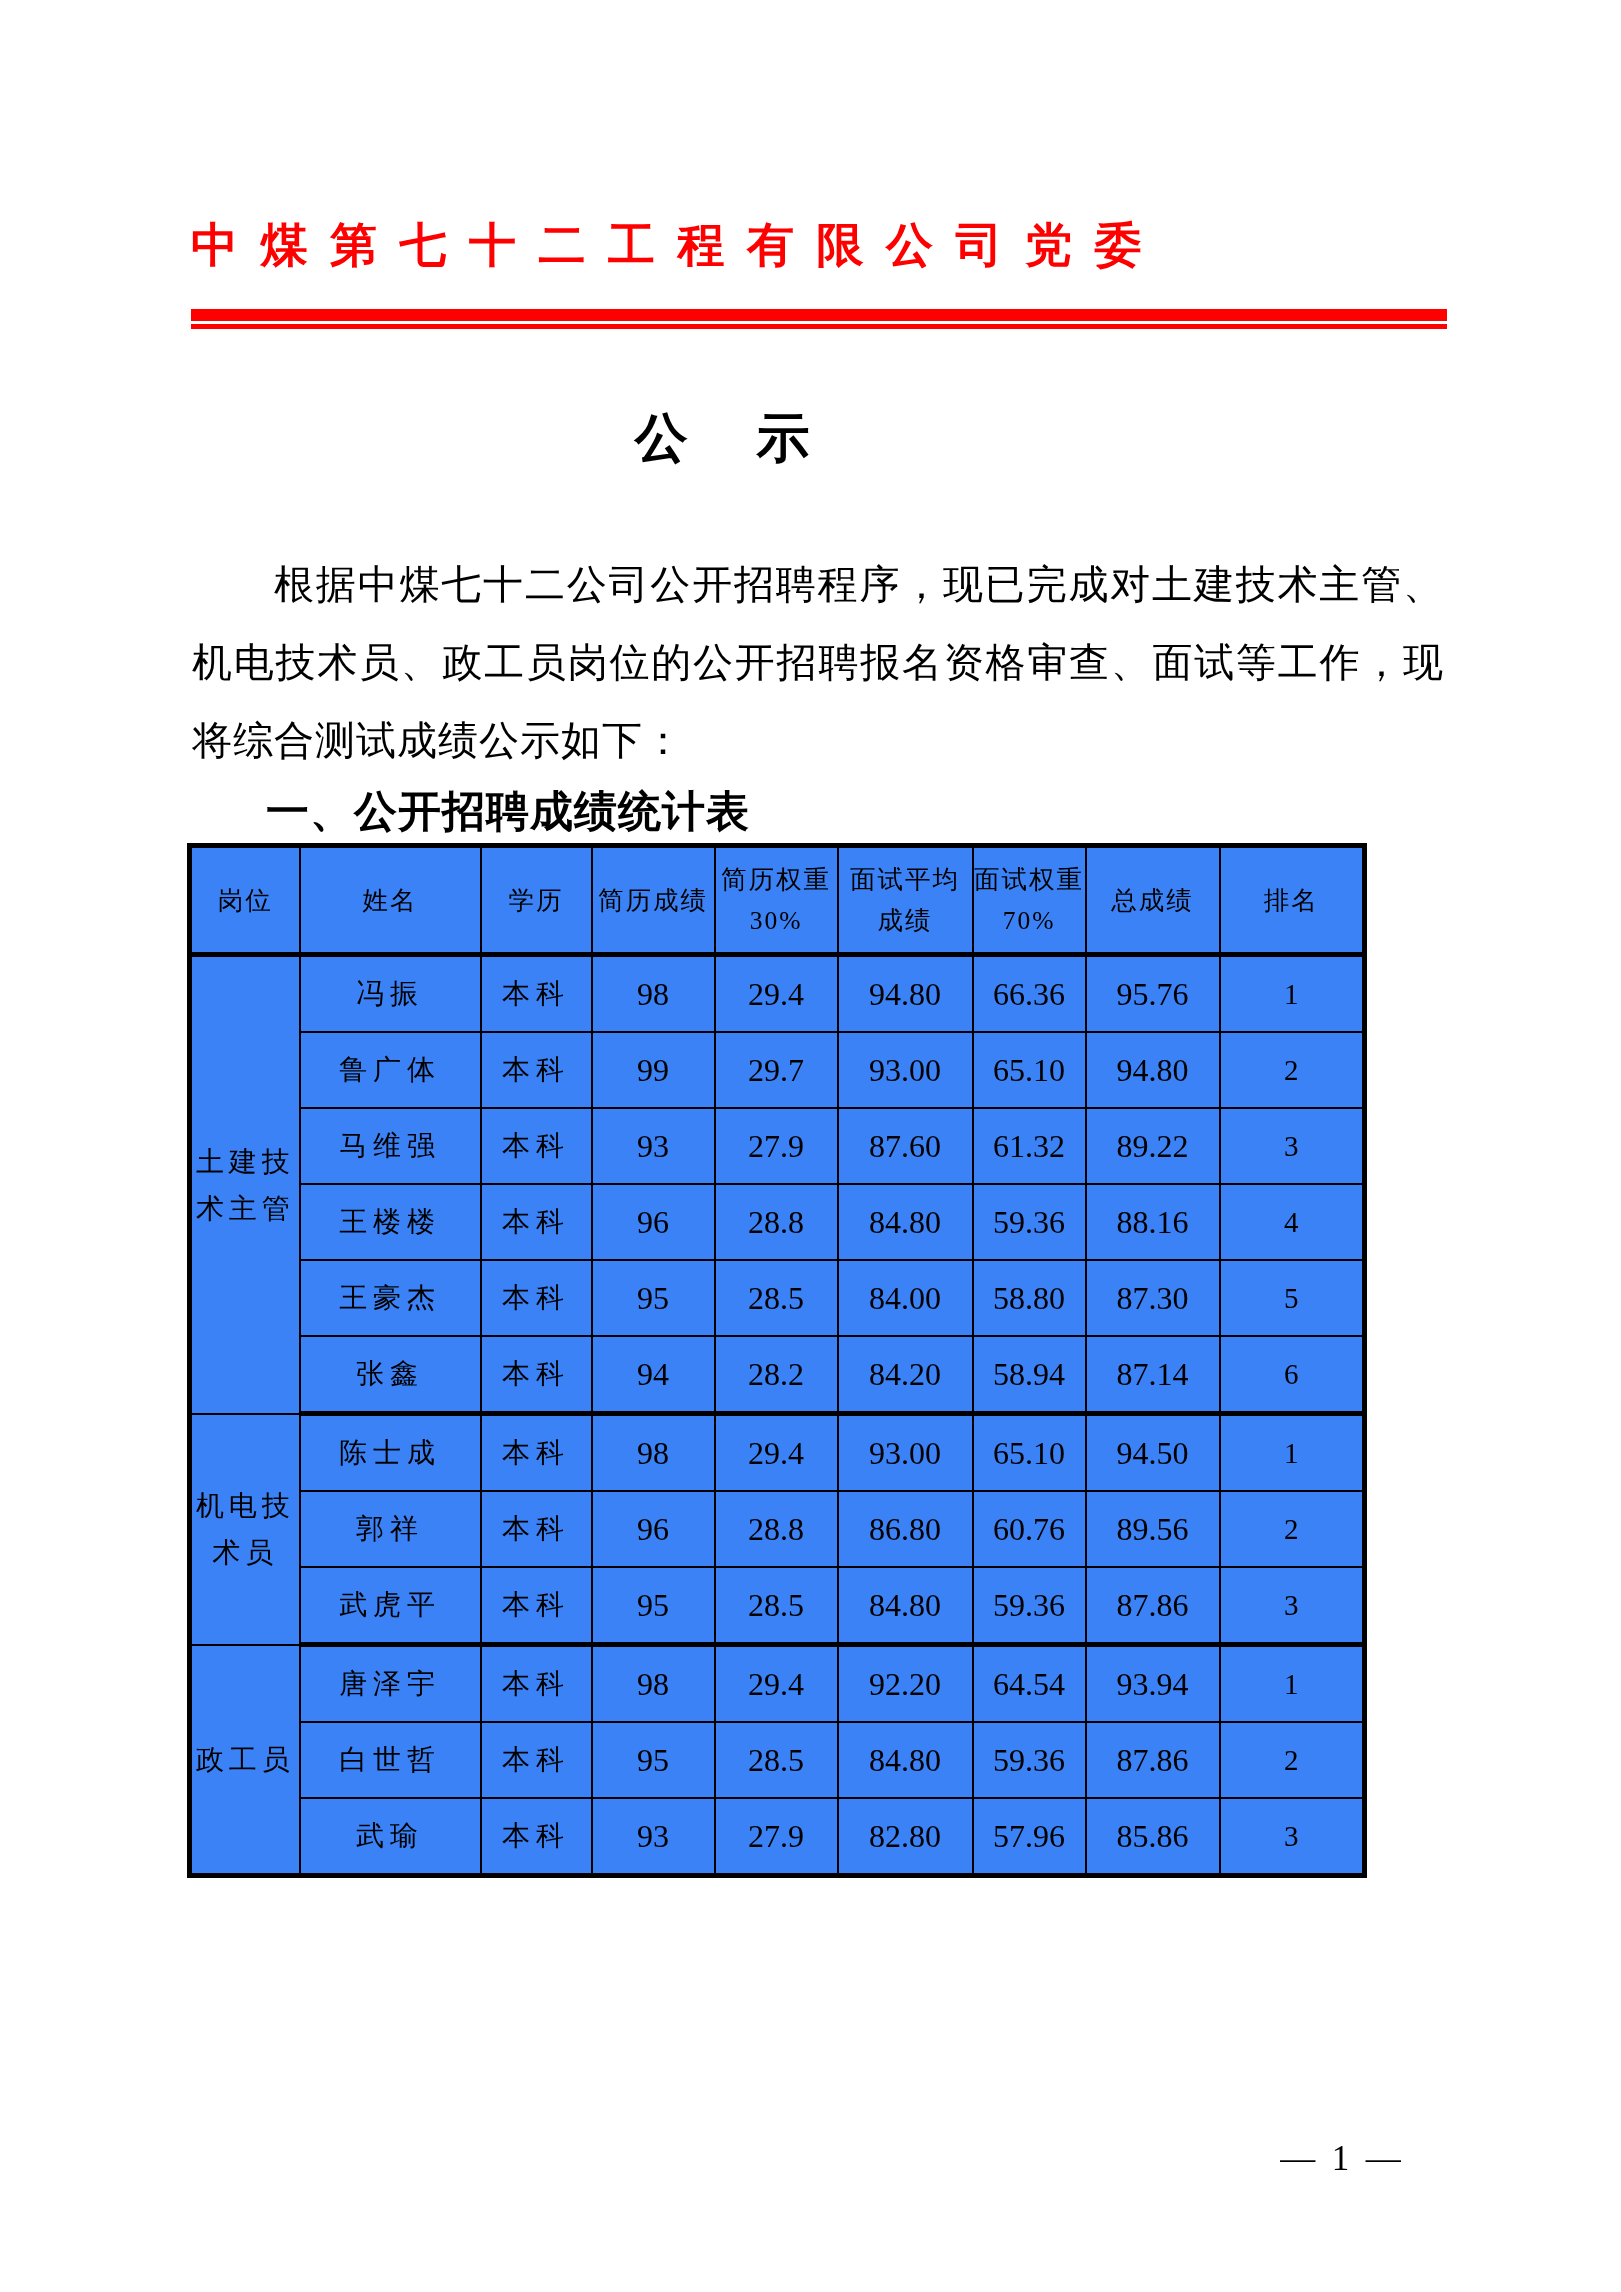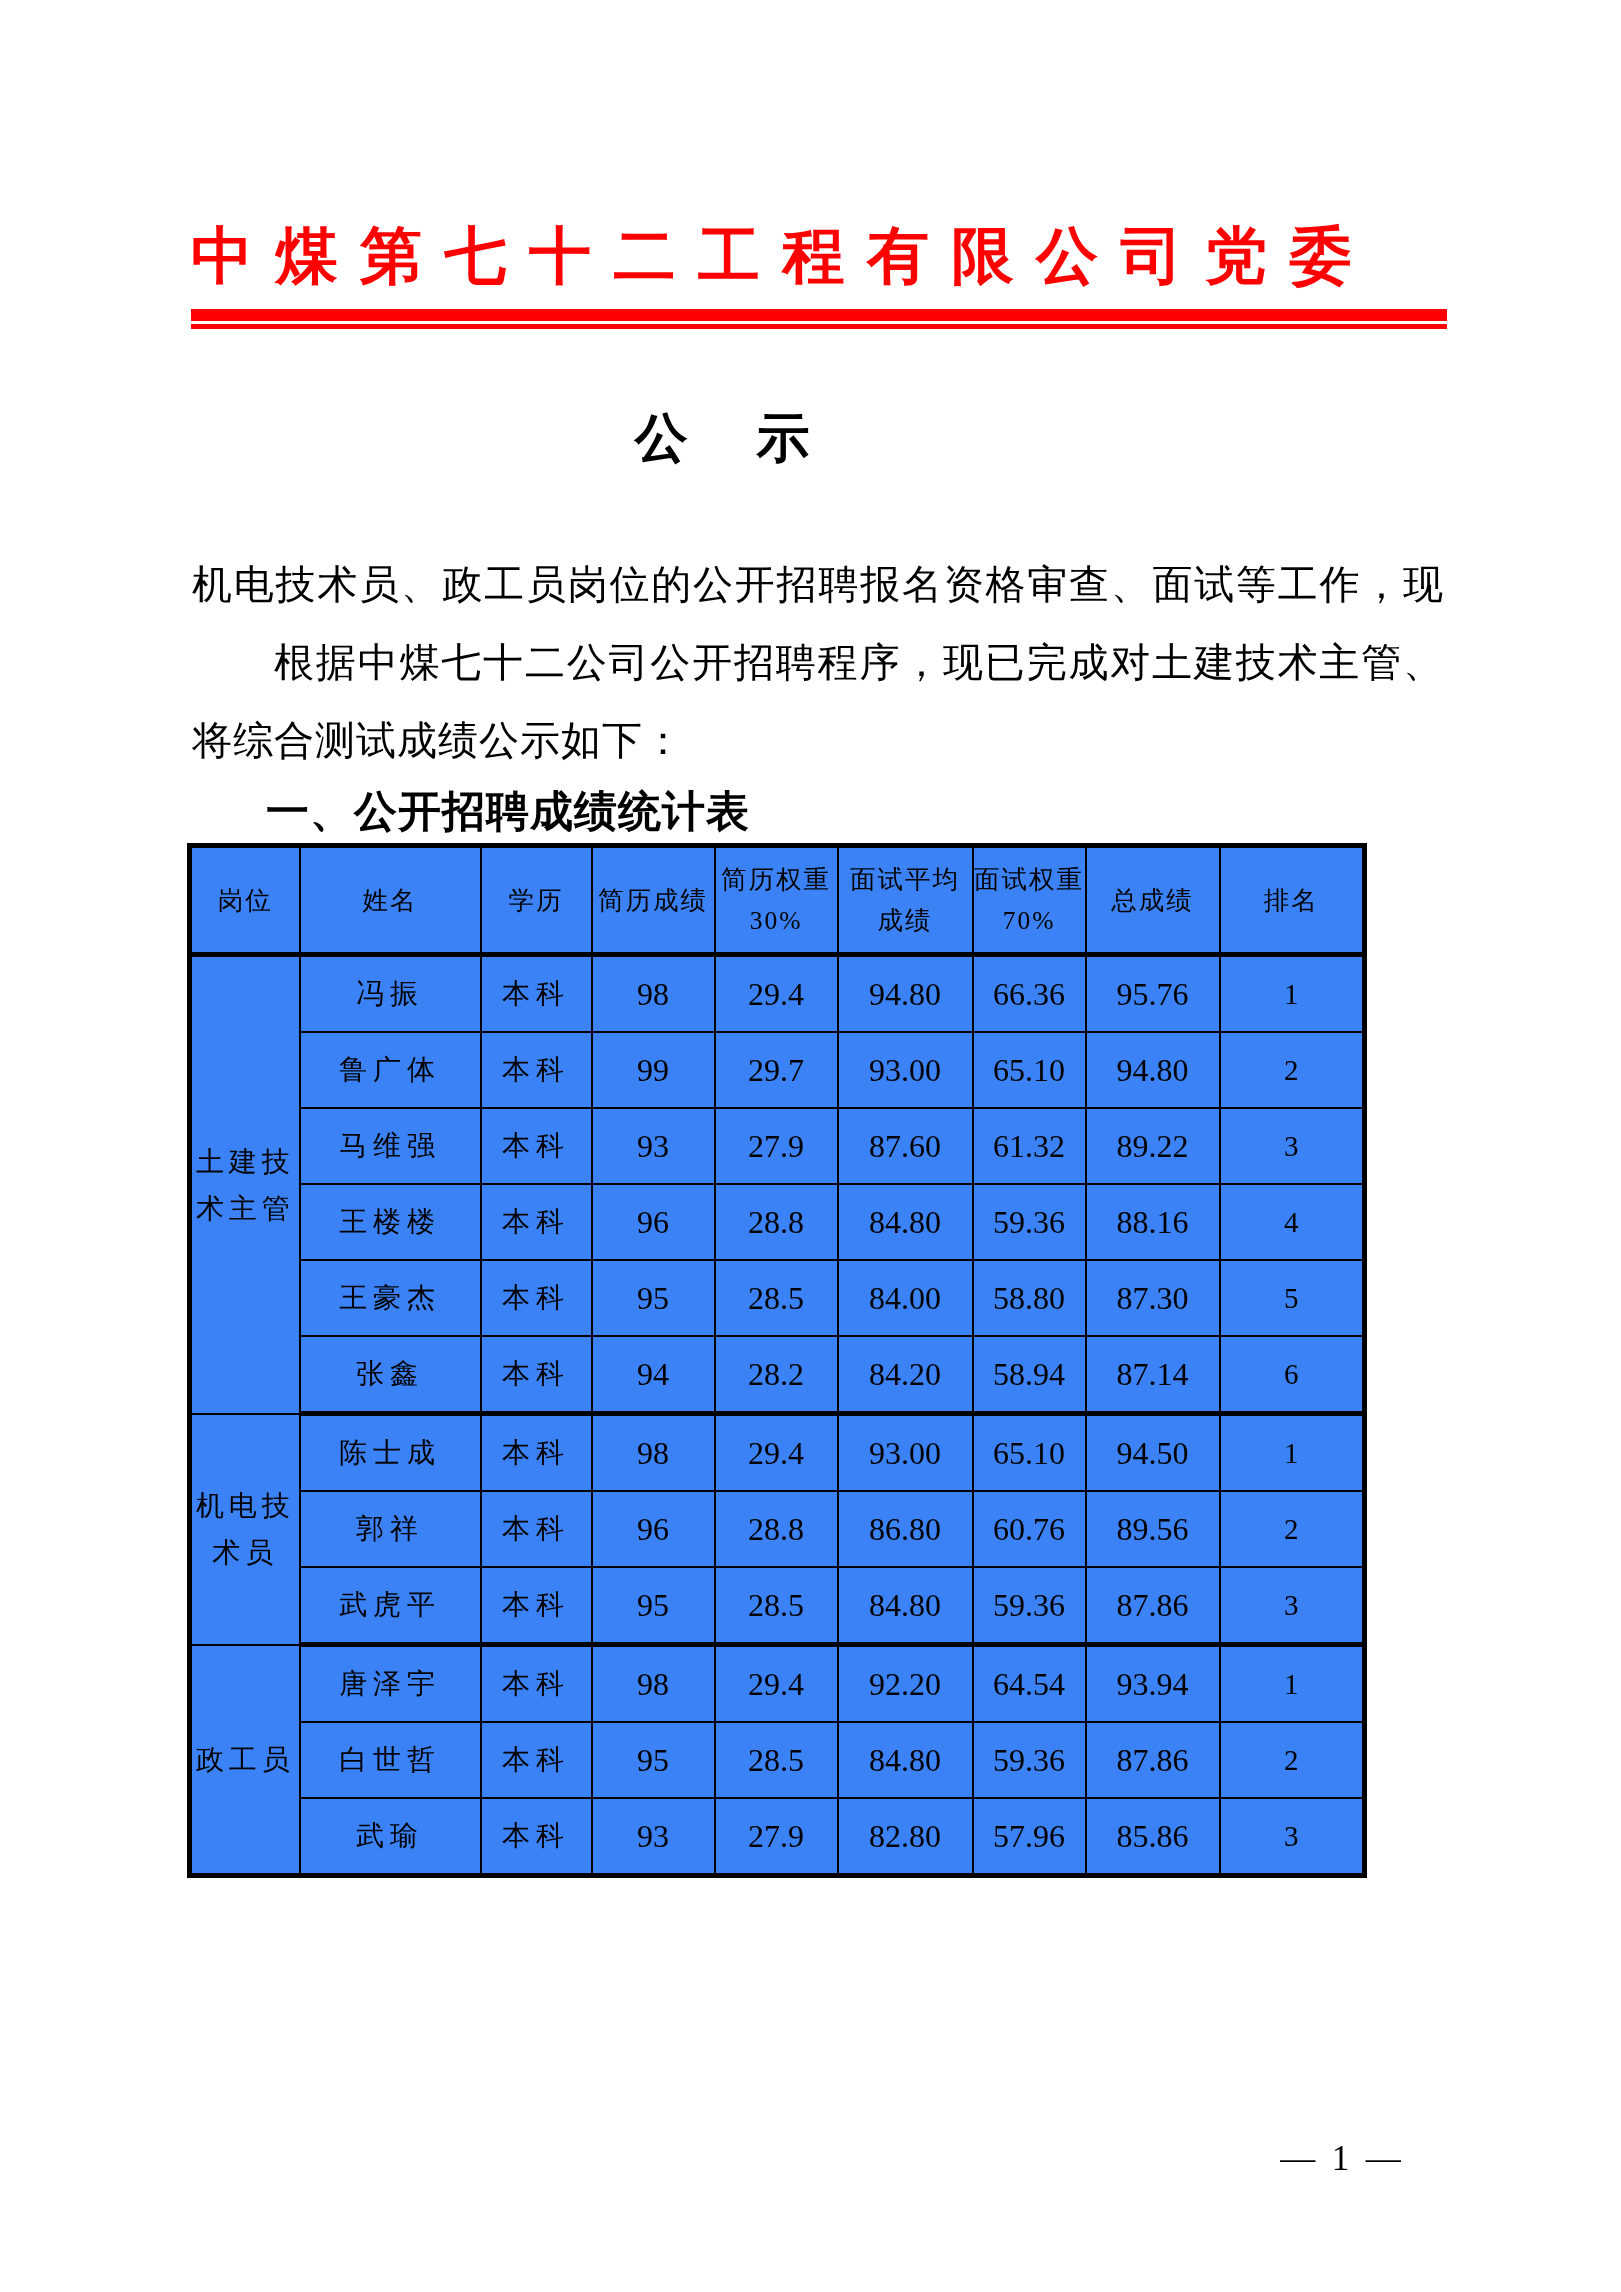--- a/index.html
+++ b/index.html
@@ -12,21 +12,21 @@
   .page {
     position: relative;
     width: 1621px; height: 2293px;
     background: #ffffff;
     overflow: hidden;
   }
   
   .letterhead {
     position: absolute;
     left: 191px; top: 214px; width: 1274px;
-    font-size: 62px; font-weight: bold;
+    font-size: 47px; font-weight: bold;
     letter-spacing: 22.5px; white-space: nowrap;
     color: var(--accent, #ff0000);
   }
   .rule { position: absolute; left: 191px; width: 1256px; background: var(--accent, #ff0000); }
   .rule-thick { top: 309px; height: 11.8px; }
   .rule-thin  { top: 324px; height: 4.9px; }
   
   .doc-title {
     position: absolute;
     left: 0; top: 408px; width: 1452px;
@@ -103,22 +103,22 @@
 <div class="page">
 
   <div class="letterhead">中煤第七十二工程有限公司党委</div>
 
   <div class="rule rule-thick"></div>
   <div class="rule rule-thin"></div>
 
   <div class="doc-title">公　示</div>
 
   <div class="para intro">
+    <div class="line indent">根据中煤七十二公司公开招聘程序，现已完成对土建技术主管、</div>
     <div class="line">机电技术员、政工员岗位的公开招聘报名资格审查、面试等工作，现</div>
-    <div class="line indent">根据中煤七十二公司公开招聘程序，现已完成对土建技术主管、</div>
     <div class="line no-just">将综合测试成绩公示如下：</div>
   </div>
 
   <div class="section-heading">一、公开招聘成绩统计表</div>
 
   <table class="scores">
     <colgroup id="scores-cols">
         <col style="width: 110px;">
         <col style="width: 181px;">
         <col style="width: 111px;">

